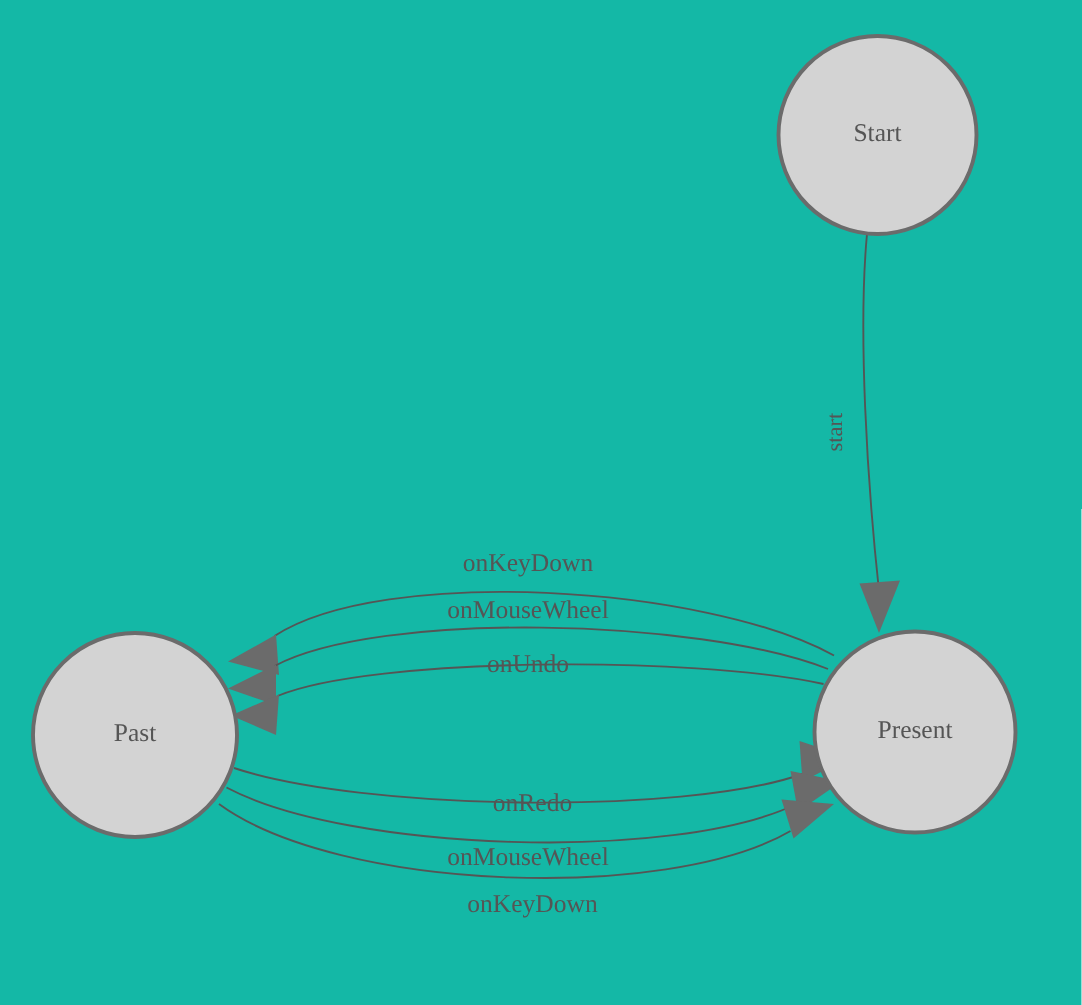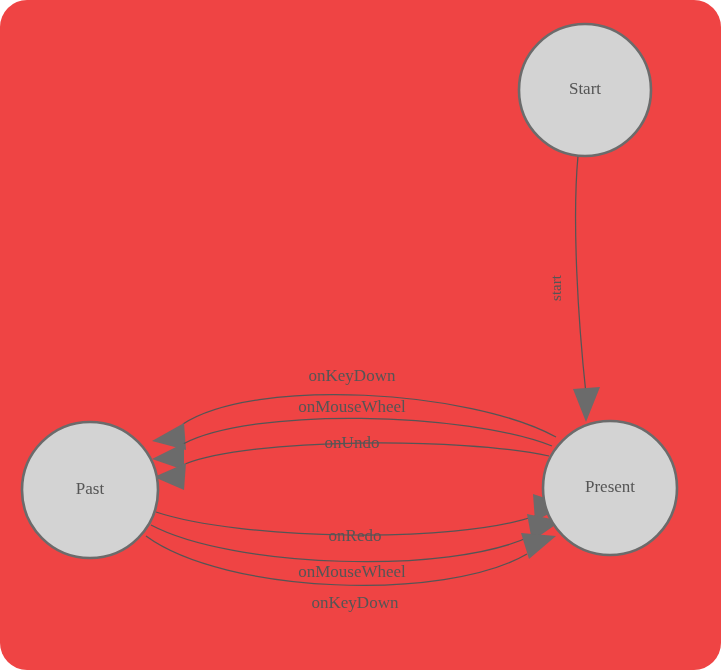--- a/index.html
+++ b/index.html
@@ -10,22 +10,21 @@
   body {
     width: 721px;
     height: 670px;
     overflow: hidden;
     font-family: "Liberation Serif", "DejaVu Serif", serif;
   }
   #diagram-root {
     position: relative;
     width: 721px;
     height: 670px;
-    background: #ef4444;
-    border-radius: 27px;
+    background: #14b8a6;
   }
   svg#state-machine-svg {
     display: block;
     width: 721px;
     height: 670px;
   }
   .node-shape {
     fill: #d3d3d3;
     stroke: #6b6b6b;
     stroke-width: 2.6;

